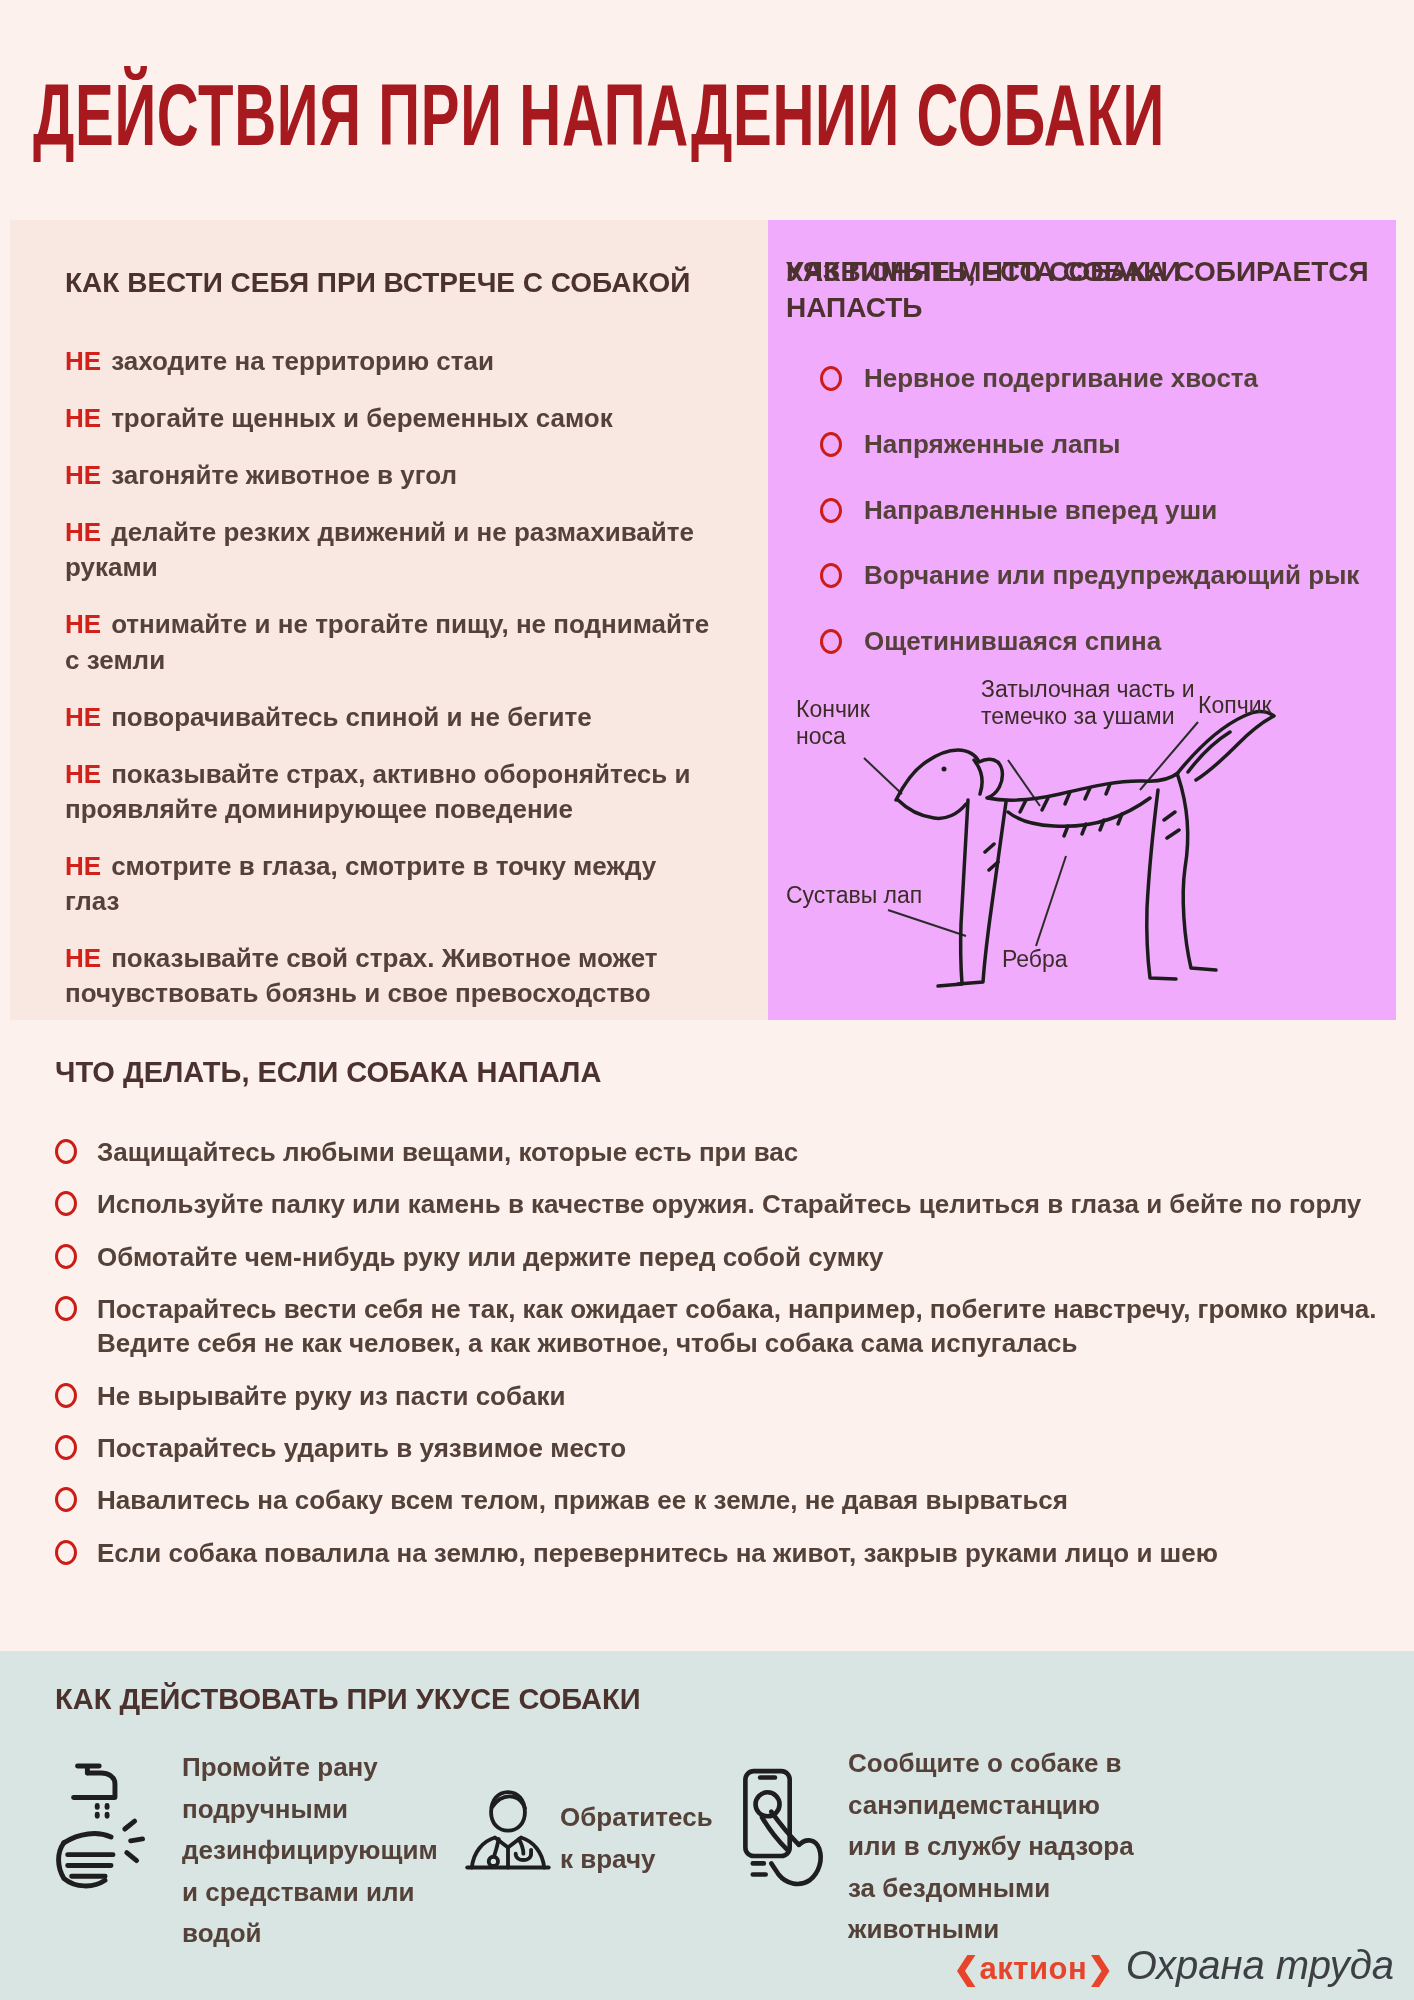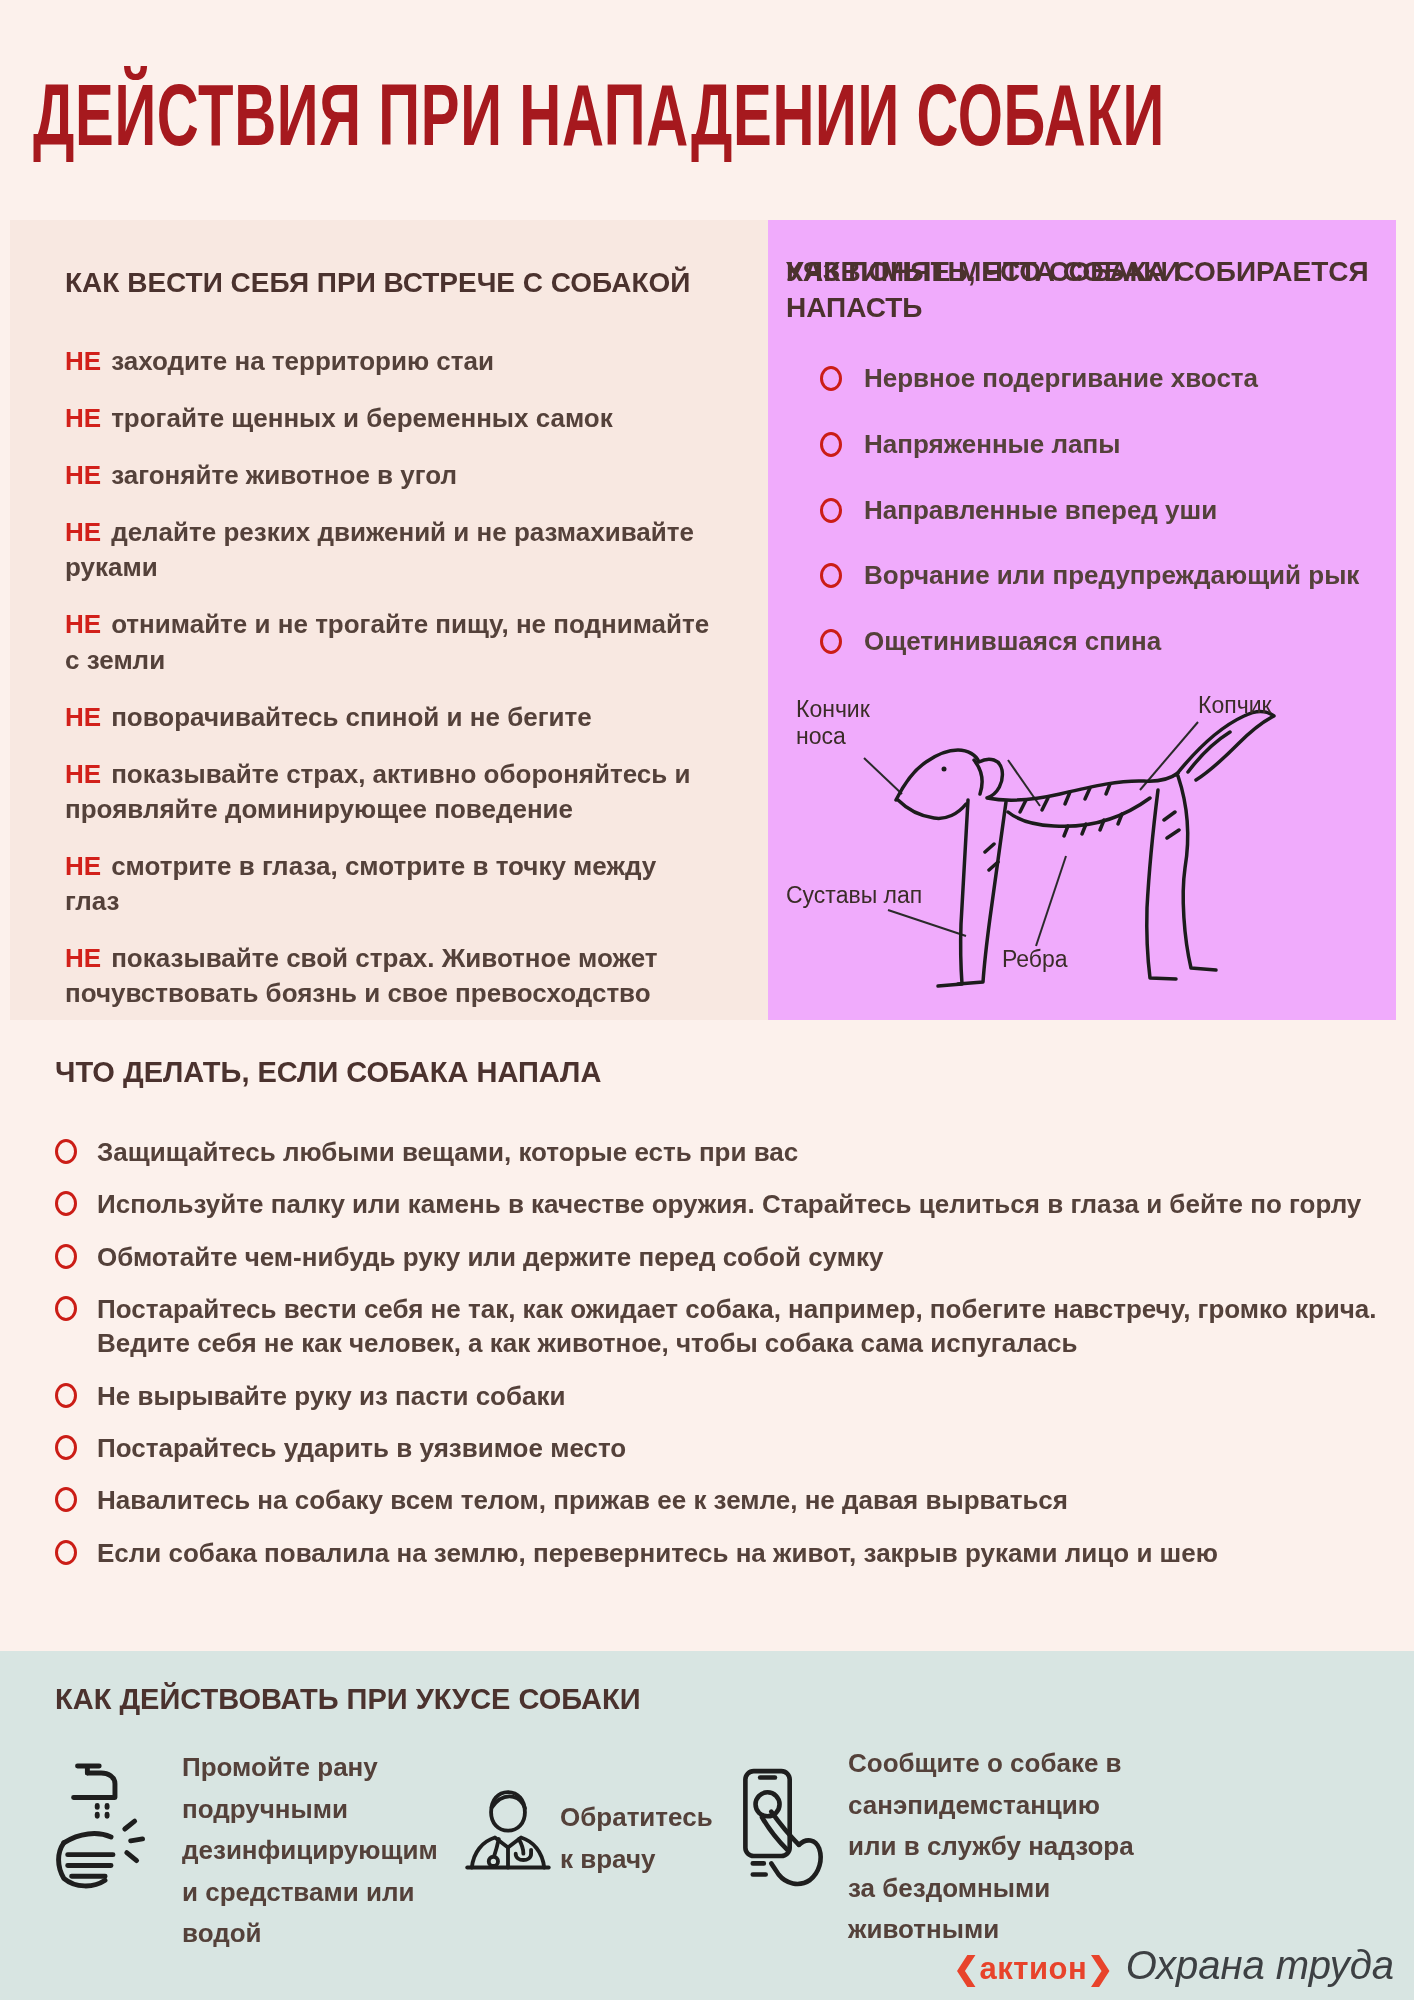--- a/index.html
+++ b/index.html
@@ -126,20 +126,22 @@
             <path d="M238,154 C233,192 227,232 222,270 C218,300 216,320 215,334 L190,336"></path>
             <path d="M200,152 C198,192 195,236 193,276 C192,306 193,322 194,336 L170,338"></path>
             <path d="M130,152 C140,162 152,168 166,170 C178,172 190,166 198,156"></path>
             <path d="M258,152 l-6,12 M280,150 l-6,12 M302,144 l-5,12 M322,140 l-5,11 M342,136 l-4,10"></path>
             <path d="M300,178 l-4,10 M318,176 l-4,10 M336,172 l-4,10 M354,166 l-4,10"></path>
             <path d="M396,172 l11,-8 M399,190 l12,-8 M226,196 l-9,8 M230,214 l-9,8"></path>
           </g>
         </svg>
         <div class="dg-label" style="left:28px;top:48px;">Кончик
 носа</div>
+        <div class="dg-label" style="left:213px;top:28px;">Затылочная часть и
+темечко за ушами</div>
         <div class="dg-label" style="left:430px;top:44px;">Копчик</div>
         <div class="dg-label" style="left:18px;top:234px;">Суставы лап</div>
         <div class="dg-label" style="left:234px;top:298px;">Ребра</div>
       </div>
     </div>
   </div>
 
   <div class="attack">
     <h2>ЧТО ДЕЛАТЬ, ЕСЛИ СОБАКА НАПАЛА</h2>
     <div class="attack-item">

